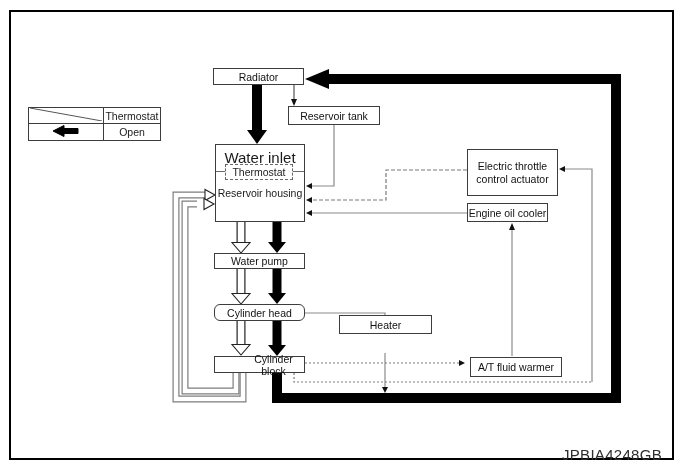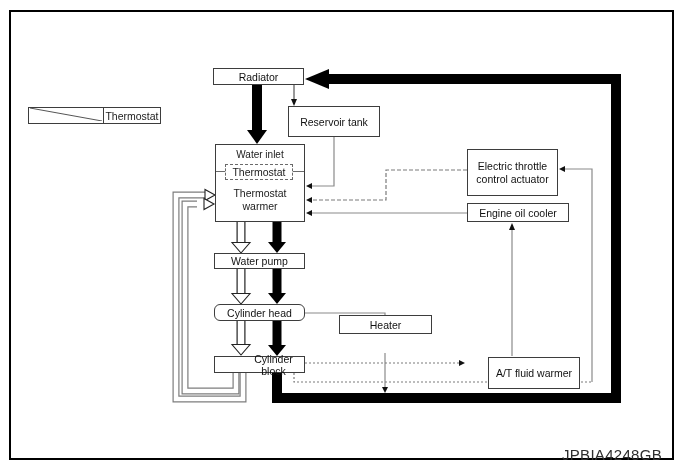--- a/index.html
+++ b/index.html
@@ -5,21 +5,21 @@
   html,body{margin:0;padding:0;width:685px;height:471px;background:#fff;overflow:hidden;}
   body{position:relative;font-family:"Liberation Sans", sans-serif;color:#1a1a1a;}
   .frame{position:absolute;left:9px;top:10px;width:665px;height:450px;border:2px solid #000;box-sizing:border-box;background:#fff;}
   #diagram-svg{position:absolute;left:0;top:0;width:685px;height:471px;}
   .node{position:absolute;background:#fff;border:1px solid #3d3d3d;box-sizing:border-box;
         display:flex;align-items:center;justify-content:center;text-align:center;
         font-size:10.5px;line-height:12px;color:#111;}
   .node.multiline{line-height:13px;}
   .wi-group{position:absolute;left:215px;top:144px;width:90px;height:78px;background:#fff;
             border:1px solid #3d3d3d;box-sizing:border-box;}
-  .wi-label{position:absolute;top:4px;left:0;width:100%;text-align:center;font-size:10px;}
+  .wi-label{position:absolute;top:4px;left:0;width:100%;text-align:center;font-size:15px;}
   .wi-thermo{position:absolute;left:9px;top:19px;width:68px;height:16px;border:1px dashed #6a6a6a;
              box-sizing:border-box;background:#fff;text-align:center;font-size:10.5px;line-height:14px;}
   .wi-housing{position:absolute;top:42px;left:0;width:100%;text-align:center;font-size:10.5px;line-height:13px;}
   .tick{position:absolute;height:1px;background:#6a6a6a;top:26px;}
   .tick.left{left:0;width:9px;}
   .tick.right{right:0;width:11px;}
   table.legend{position:absolute;left:28px;top:107px;border-collapse:collapse;background:#fff;}
   table.legend td{border:1px solid #3d3d3d;font-size:10.5px;text-align:center;padding:0;height:14px;}
   td.sym{width:74px;} td.lab{width:56px;}
   .figcode{position:absolute;right:23px;top:446px;font-size:15px;color:#2e2e2e;letter-spacing:0.3px;}
@@ -97,35 +97,43 @@
 <table class="legend">
   <tbody>
       <tr>
     <td class="sym">
       <svg width="72" height="13">
             <line x1="0" y1="0" x2="72" y2="13" stroke="#555" stroke-width="1"></line>
           </svg>
     </td>
     <td class="lab">Thermostat</td>
   </tr>
+  <tr>
+    <td class="sym">
+      <svg width="30" height="14">
+        <polygon points="2,7 13,1.5 13,4.5 27,4.5 27,9.5 13,9.5 13,12.5" fill="#000" stroke="#000" stroke-width="1"></polygon>
+      </svg>
+    </td>
+    <td class="lab">Open</td>
+  </tr>
 </tbody>
   </table>
 
 <div class="node" style="left:213px;top:68px;width:91px;height:17px;">Radiator</div>
-<div class="node" style="left:288px;top:106px;width:92px;height:31px;">Reservoir tank</div>
+<div class="node" style="left:288px;top:106px;width:92px;height:19px;">Reservoir tank</div>
 
 <div class="wi-group">
   <div class="wi-label">Water inlet</div>
   <div class="wi-thermo">Thermostat</div>
   <div class="tick left"></div>
   <div class="tick right"></div>
-  <div class="wi-housing">Thermostat warmer</div>
+  <div class="wi-housing">Reservoir housing</div>
 </div>
 
 <div class="node" style="left:214px;top:253px;width:91px;height:16px;">Water pump</div>
 <div class="node" style="left:214px;top:304px;width:91px;height:17px;border-radius:6px;">Cylinder head</div>
 <div class="node" style="left:214px;top:356px;width:91px;height:17px;padding-left:28px;">Cylinder block</div>
 <div class="node" style="left:339px;top:315px;width:93px;height:19px;">Heater</div>
 <div class="node multiline" style="left:467px;top:149px;width:91px;height:47px;">Electric throttle control actuator</div>
-<div class="node" style="left:467px;top:203px;width:102px;height:19px;">Engine oil cooler</div>
-<div class="node" style="left:488px;top:357px;width:92px;height:32px;">A/T fluid warmer</div>
+<div class="node" style="left:467px;top:203px;width:81px;height:19px;">Engine oil cooler</div>
+<div class="node" style="left:470px;top:357px;width:92px;height:20px;">A/T fluid warmer</div>
 
 <div class="figcode">JPBIA4248GB</div>
 
 </body></html>

